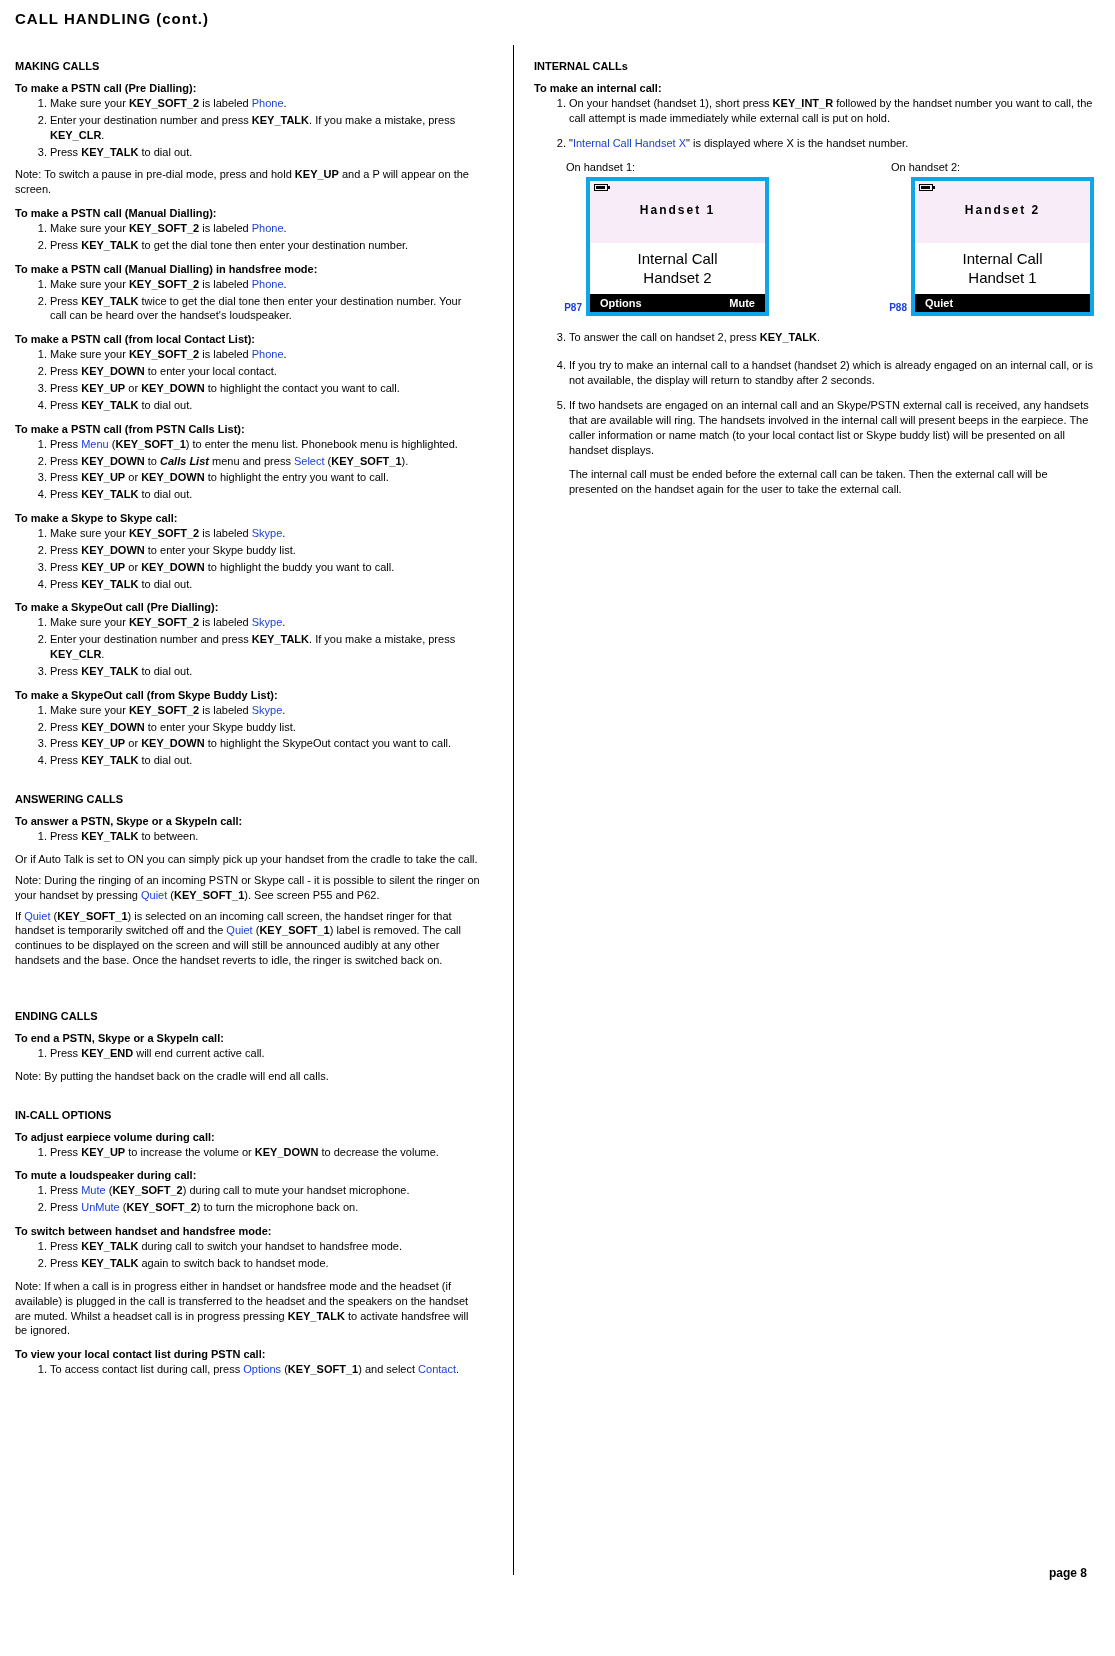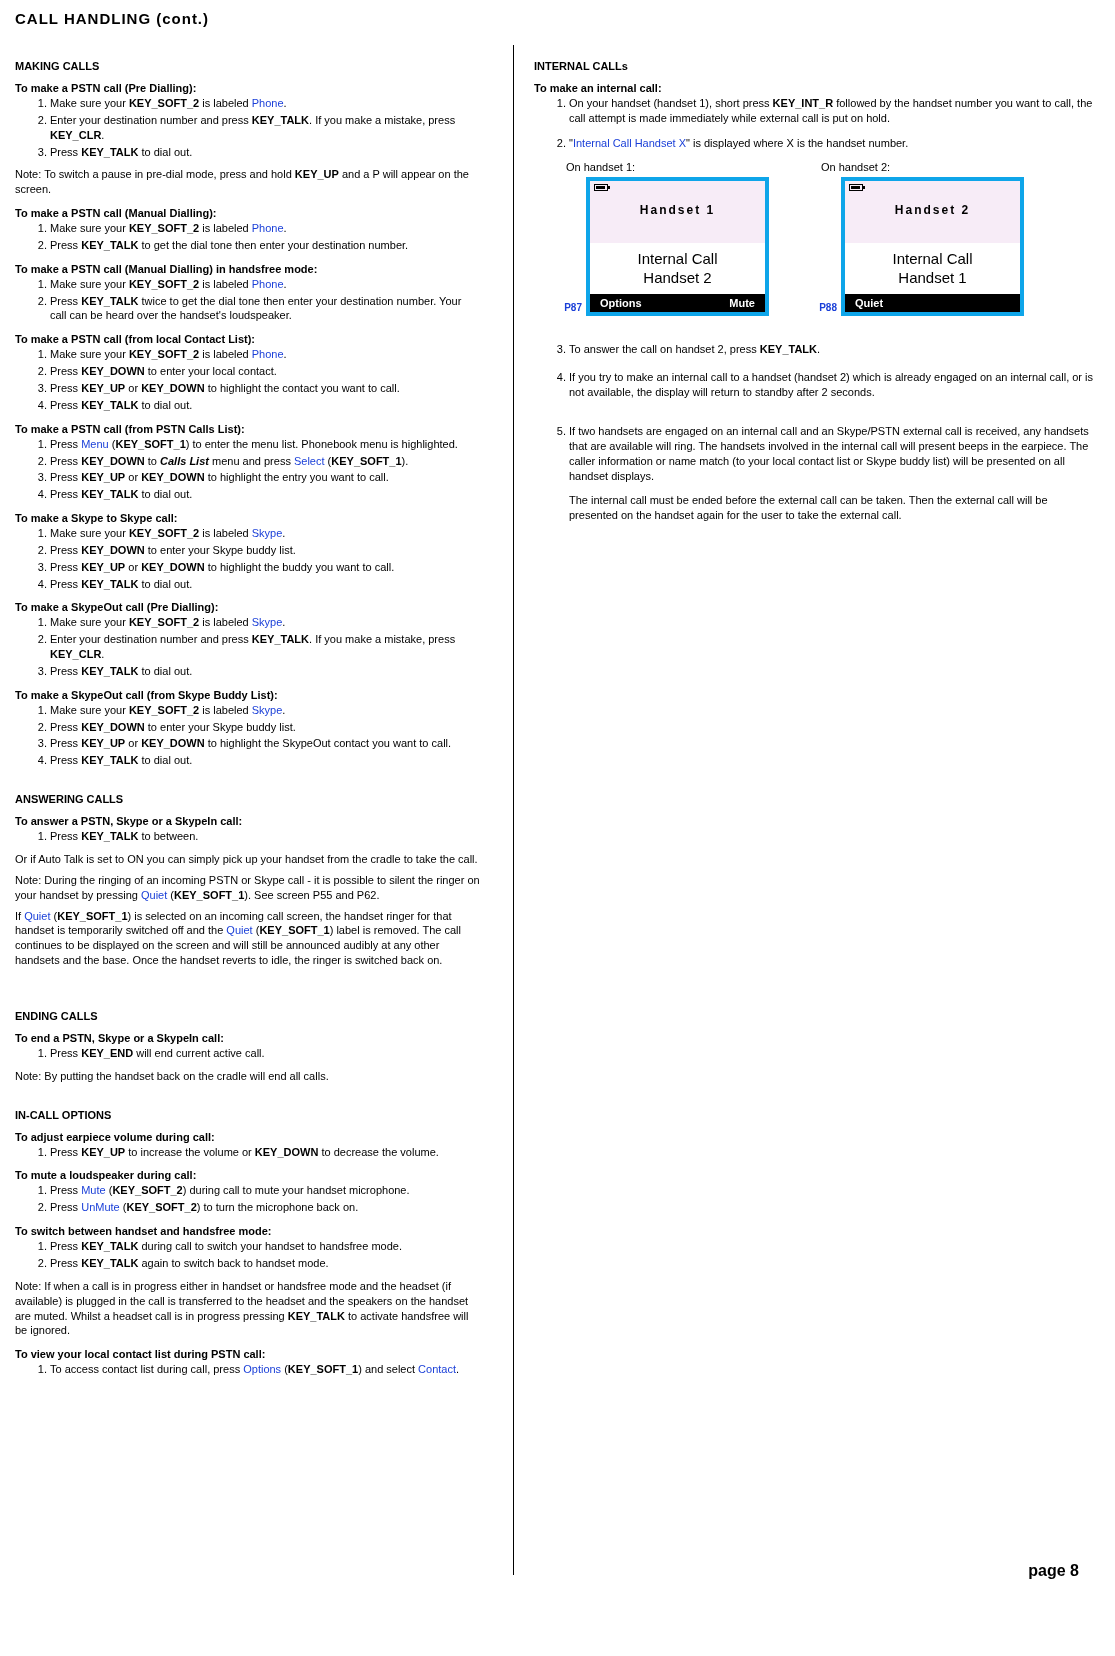--- a/index.html
+++ b/index.html
@@ -51,21 +51,22 @@
   p.note {
     margin: 6px 0;
     line-height: 1.35;
   }
   .blue { color: #1a3fd8; }
   .bold { font-weight: bold; }
   .italic { font-style: italic; }
   .phones-row {
     display: flex;
     gap: 40px;
-    margin: 10px 0 26px 20px;
+    margin: 10px 0 14px 20px;
+    justify-content: space-between;
   }
   .phone-block { width: 215px; }
   .phone-caption {
     font-size: 11px;
     margin-bottom: 4px;
     padding-left: 12px;
   }
   .phone-wrap {
     display: flex;
     align-items: flex-end;
@@ -133,23 +134,23 @@
     color: #fff;
     display: flex;
     justify-content: space-between;
     padding: 3px 10px;
     font-weight: bold;
     font-size: 11px;
   }
   .page-num {
     position: absolute;
     bottom: 5px;
-    right: 36px;
-    font-weight: bold;
-    font-size: 16px;
+    right: 28px;
+    font-weight: bold;
+    font-size: 12px;
   }
 </style>
 </head>
 <body>
 
 <h1 class="pagetitle">CALL HANDLING (cont.)</h1>
 
 <div class="columns">
 
   <div class="col-left">
@@ -300,21 +301,21 @@
               <span></span>
             </div>
           </div>
         </div>
       </div>
     </div>
 
     <ol start="3">
       <li><span>To answer the call on handset 2, press </span><span class="bold">KEY_TALK</span><span>.</span></li>
       <li style="margin-top:14px">If you try to make an internal call to a handset (handset 2) which is already engaged on an internal call, or is not available, the display will return to standby after 2 seconds.</li>
-      <li style="margin-top:24px">
+      <li style="margin-top:10px">
         <span>If two handsets are engaged on an internal call and an Skype/PSTN external call is received, any handsets that are available will ring. The handsets involved in the internal call will present beeps in the earpiece. The caller information or name match (to your local contact list or Skype buddy list) will be presented on all handset displays.</span>
         <p class="note" style="margin-top:10px">The internal call must be ended before the external call can be taken. Then the external call will be presented on the handset again for the user to take the external call.</p>
       </li>
     </ol>
   </div>
 </div>
 
 <div class="page-num">page 8</div>
 
 </body></html>

